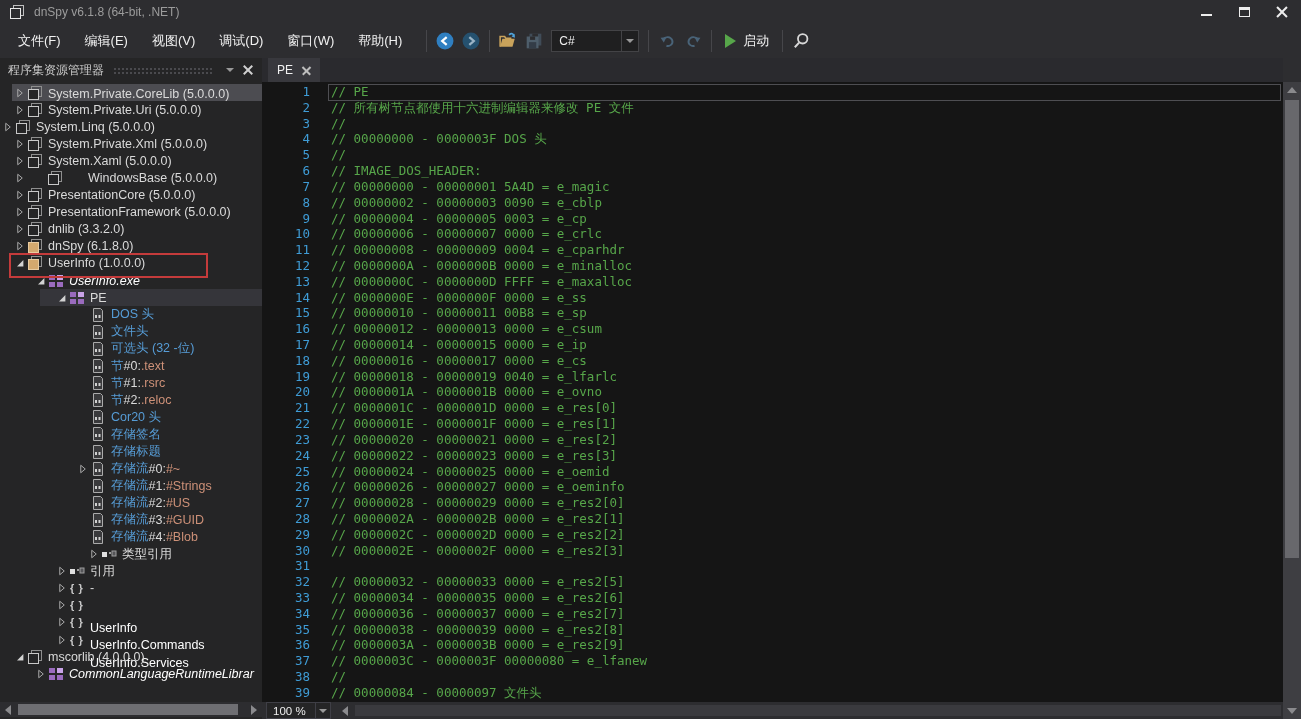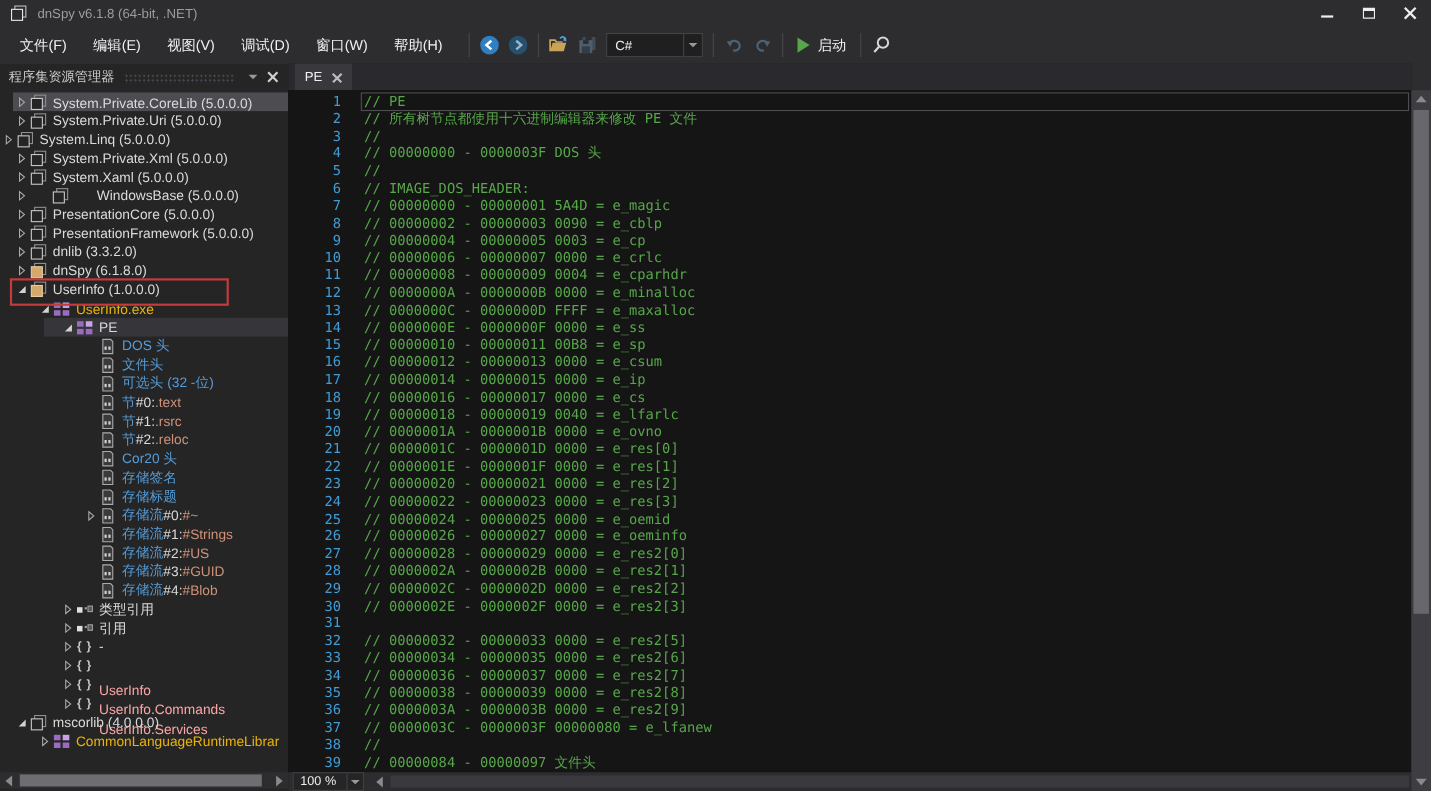--- a/index.html
+++ b/index.html
@@ -60,22 +60,22 @@
   .trow.sel-subtle { background:linear-gradient(to right, transparent 40px, #35353A 40px); }
   .trow.boxed::after { content:""; position:absolute; left:9px; top:-2px; width:195px; height:21px;
           border:2px solid #C43B3B; pointer-events:none; z-index:3; }
   .exp { width:15px; height:16px; flex:0 0 15px; display:flex; align-items:center; justify-content:center; }
   .ticon { width:16px; height:16px; flex:0 0 16px; margin-right:5px;
            display:flex; align-items:center; justify-content:center; }
   .ns-glyph { color:#C8C8C8; font-size:11px; font-weight:bold; letter-spacing:1px; }
   .c-white  { color:#DADADA; }
   .c-blue   { color:#569CD6; }
   .c-orange { color:#CE9178; }
-  .c-yellow { color:#fca5a5;margin-top:46px; }
-  .c-purple { color:#eab308; }
+  .c-yellow { color:#ffffff;margin-top:46px; }
+  .c-purple { color:#ffffff;font-style:italic; }
 
   .tree-hscroll { position:absolute; left:0; right:0; bottom:2px; height:15px; background:#2D2D30;
                   display:flex; align-items:center; }
   .sb-arrow { width:16px; height:15px; display:flex; align-items:center; justify-content:center; }
   .tri-left  { width:0; height:0; border-top:5px solid transparent; border-bottom:5px solid transparent;
                border-right:6px solid #8A8A8D; }
   .tri-right { width:0; height:0; border-top:5px solid transparent; border-bottom:5px solid transparent;
                border-left:6px solid #8A8A8D; }
   .tri-up    { width:0; height:0; border-left:5px solid transparent; border-right:5px solid transparent;
                border-bottom:6px solid #8A8A8D; }
@@ -583,21 +583,21 @@
             <svg width="16" height="16" viewBox="0 0 16 16">
               <path d="M3.5,1.5 h7 l2,2 v11 h-9 z" fill="#3A3A3C" stroke="#ABABAB"></path>
               <rect x="5" y="8" width="2" height="3" fill="#D0D0D0"></rect>
               <rect x="8.5" y="8" width="2" height="3" fill="#D0D0D0"></rect>
             </svg>
           </span>
           <span class="c-blue">存储流 </span>
           <span class="c-white">#4: </span>
           <span class="c-orange">#Blob</span>
         </div>
-        <div class="trow" style="padding-left: 54px;">
+        <div class="trow" style="padding-left: 54px; margin-left: 32px;">
           <span class="exp">
             <svg width="12" height="12" viewBox="0 0 16 16">
               <polygon points="5,3 11,8 5,13" fill="none" stroke="#ABABAB" stroke-width="1.3"></polygon>
             </svg>
           </span>
           <span class="ticon">
             <svg width="16" height="16" viewBox="0 0 16 16">
               <rect x="1" y="6" width="5" height="5" fill="#E0E0E0"></rect>
               <rect x="8" y="6" width="2" height="2" fill="#9E9E9E"></rect>
               <rect x="11" y="5" width="4" height="5" fill="#555558" stroke="#9E9E9E"></rect>

